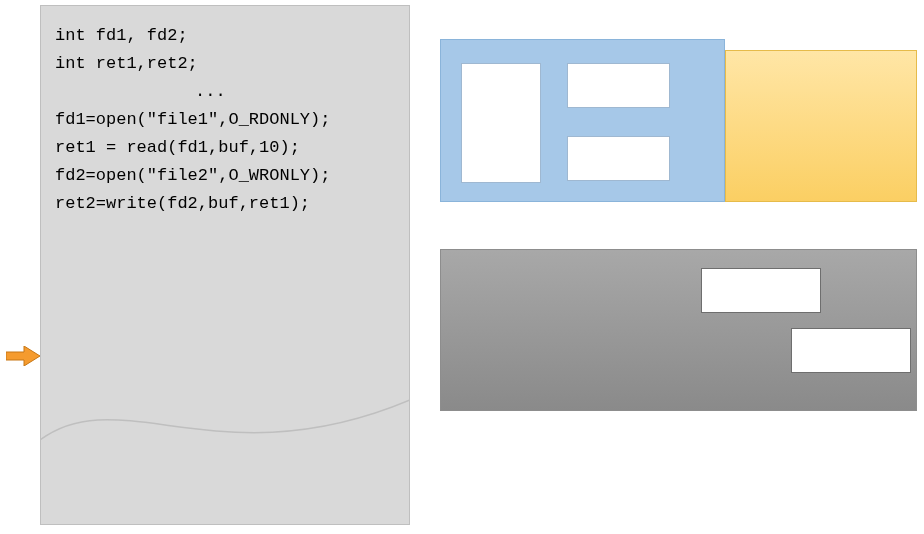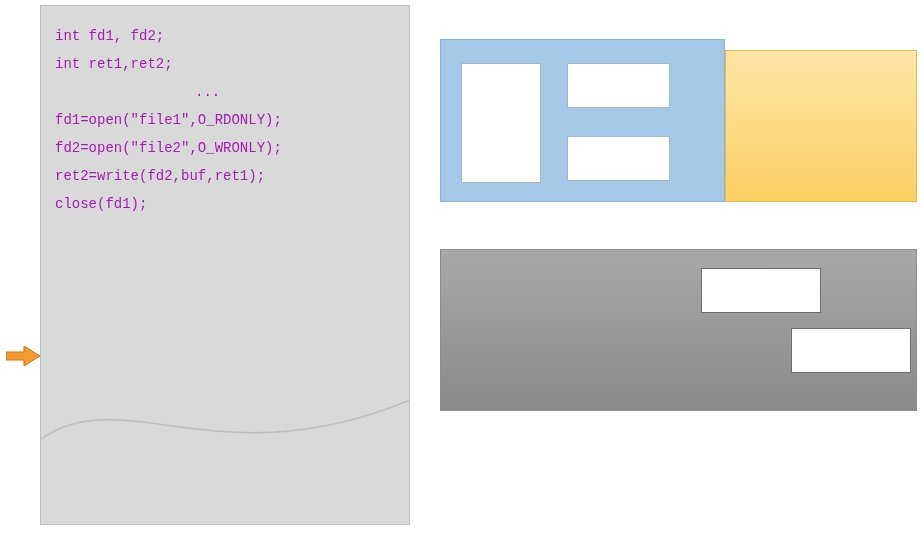--- a/index.html
+++ b/index.html
@@ -15,23 +15,23 @@
       left: 40px;
       top: 5px;
       width: 370px;
       height: 520px;
       background: #d9d9d9;
       border: 1px solid #bfbfbf;
       padding: 16px 14px;
       overflow: hidden;
     }
     .code-line {
-      font-size: 14px;
+      font-size: 17px;
       line-height: 28px;
-      color: #a21caf;
+      color: #000000;
       white-space: pre;
     }
     .dots {
       text-align: left;
       padding-left: 140px;
     }
     .arrow {
       position: absolute;
       left: 6px;
       top: 346px;
@@ -127,25 +127,25 @@
   <svg width="34" height="20" viewBox="0 0 34 20">
     <polygon points="0,6 18,6 18,0 34,10 18,20 18,14 0,14" fill="#f59b2e" stroke="#c77614" stroke-width="1"></polygon>
   </svg>
 </div>
 
 <div class="code-panel">
   <div class="code-line">int fd1, fd2;</div>
   <div class="code-line">int ret1,ret2;</div>
   <div class="code-line dots">...</div>
   <div class="code-line">fd1=open("file1",O_RDONLY);</div>
+  <div class="code-line">ret1 = read(fd1,buf,10);</div>
   <div class="code-line"></div>
   <div class="code-line">fd2=open("file2",O_WRONLY);</div>
   <div class="code-line">ret2=write(fd2,buf,ret1);</div>
   <div class="code-line"></div>
-  <div class="code-line">close(fd1);</div>
 </div>
 
 <svg class="wave" viewBox="0 0 370 120">
   <path d="M 0 70 C 80 10, 180 110, 370 30" stroke="#bfbfbf" stroke-width="1.5" fill="none"></path>
 </svg>
 
 <div class="blue-block">
   <div class="blue-inner-tall"></div>
   <div class="blue-inner-top"></div>
   <div class="blue-inner-bottom"></div>

